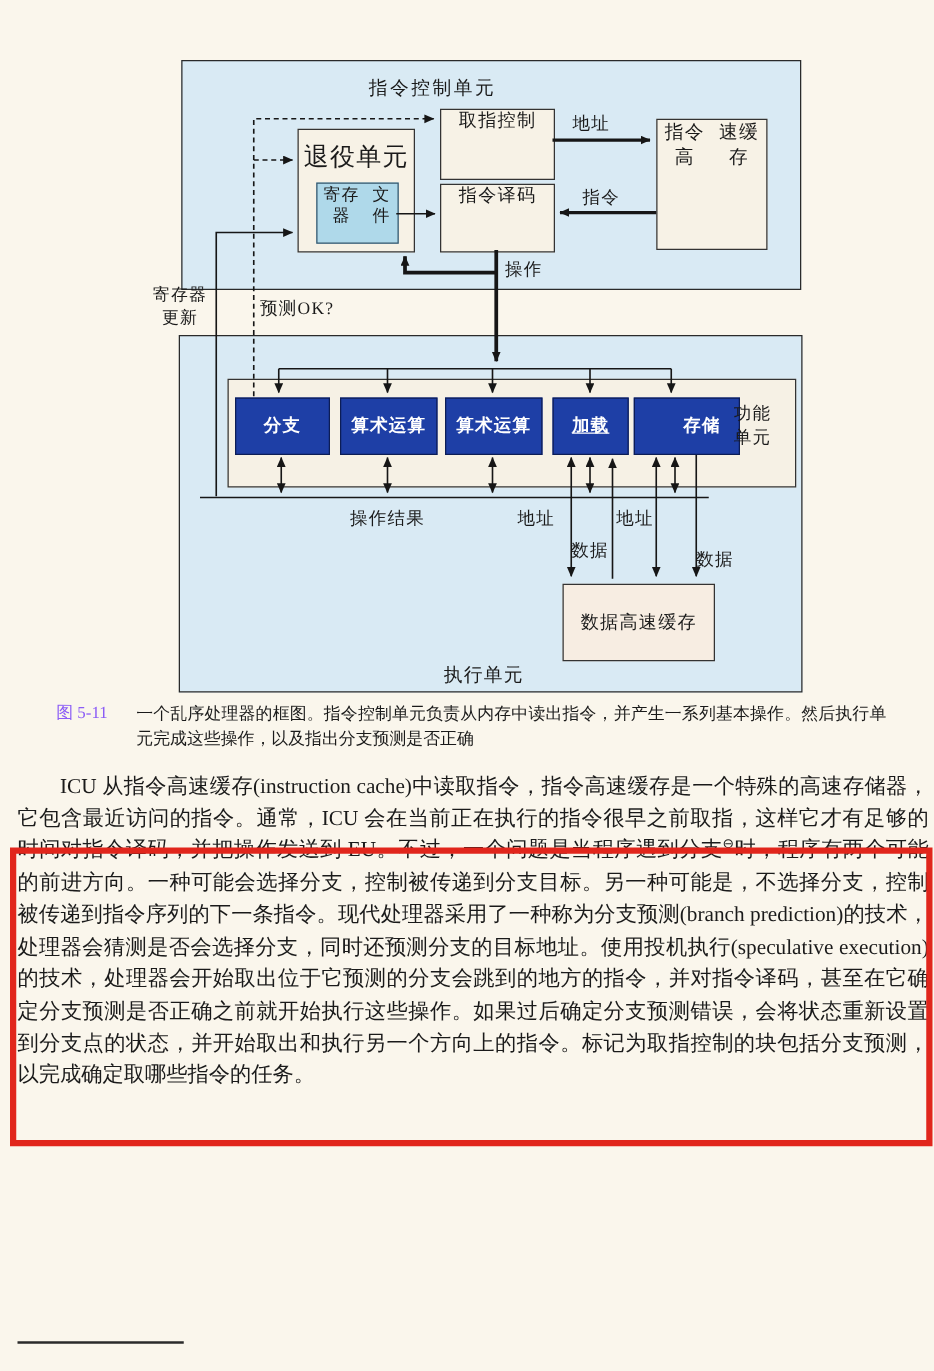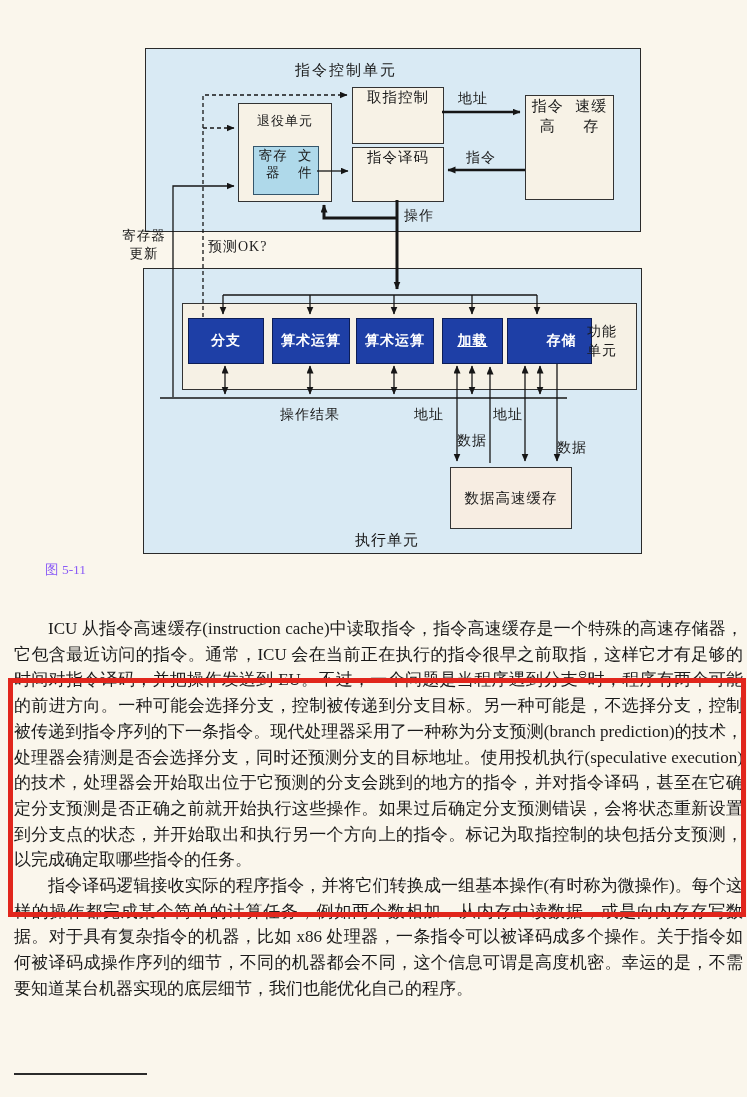--- a/index.html
+++ b/index.html
@@ -31,21 +31,21 @@
 <div>
 
   <div class="panel" style="left:145px;top:48px;width:494px;height:182px;"></div>
   <div class="panel-title" style="left:295px;top:61px;width:180px;">指令控制单元</div>
 
   <div class="panel" style="left:143px;top:268px;width:497px;height:284px;"></div>
 
   <div class="innerbox" style="left:182px;top:303px;width:453px;height:85px;background:#f6f1e5;"></div>
 
   <div class="innerbox" style="left:238px;top:103px;width:92px;height:97px;">
-    <div style="font-size:13px;margin-top:8px;letter-spacing:1px;">退役单元</div>
+    <div style="font-size:20px;margin-top:8px;letter-spacing:1px;">退役单元</div>
   </div>
   <div class="regfile" style="left:253px;top:146px;width:64px;height:47px;">
     <div class="twoline" style="font-size:13.5px;line-height:17px;">
       <span>寄存器</span>
       <span>文件</span>
     </div>
   </div>
   <div class="innerbox" style="left:352px;top:87px;width:90px;height:55px;">
     <div class="twoline">
       <span>取指</span>
@@ -142,22 +142,22 @@
   <div class="lbl" style="left:280px;top:406px;">操作结果</div>
   <div class="lbl" style="left:414px;top:406px;">地址</div>
   <div class="lbl" style="left:493px;top:406px;">地址</div>
   <div class="lbl" style="left:457px;top:432px;">数据</div>
   <div class="lbl" style="left:557px;top:439px;">数据</div>
   <div class="lbl" style="left:352px;top:531px;width:70px;text-align:center;font-size:15px;">执行单元</div>
 </div>
 
 <div class="caption">
   <div class="figno">图 5-11</div>
+  <div class="captext">一个乱序处理器的框图。指令控制单元负责从内存中读出指令，并产生一系列基本操作。然后执行单元完成这些操作，以及指出分支预测是否正确</div>
 </div>
 
 <div class="bodytext">
   <p><span>ICU 从指令高速缓存(instruction cache)中读取指令，指令高速缓存是一个特殊的高速存储器，它包含最近访问的指令。通常，ICU 会在当前正在执行的指令很早之前取指，这样它才有足够的时间对指令译码，并把操作发送到 EU。不过，一个问题是当程序遇到分支</span><sup class="fn">⊖</sup><span>时，程序有两个可能的前进方向。一种可能会选择分支，控制被传递到分支目标。另一种可能是，不选择分支，控制被传递到指令序列的下一条指令。现代处理器采用了一种称为分支预测(branch prediction)的技术，处理器会猜测是否会选择分支，同时还预测分支的目标地址。使用投机执行(speculative execution)的技术，处理器会开始取出位于它预测的分支会跳到的地方的指令，并对指令译码，甚至在它确定分支预测是否正确之前就开始执行这些操作。如果过后确定分支预测错误，会将状态重新设置到分支点的状态，并开始取出和执行另一个方向上的指令。标记为取指控制的块包括分支预测，以完成确定取哪些指令的任务。</span></p>
-  <p>指令译码逻辑接收实际的程序指令，并将它们转换成一组基本操作(有时称为微操作)。每个这样的操作都完成某个简单的计算任务，例如两个数相加，从内存中读数据，或是向内存存写数据。对于具有复杂指令的机器，比如 x86 处理器，一条指令可以被译码成多个操作。关于指令如何被译码成操作序列的细节，不同的机器都会不同，这个信息可谓是高度机密。幸运的是，不需要知道某台机器实现的底层细节，我们也能优化自己的程序。</p>
 </div>
 
 <div class="redbox"></div>
 
 <div class="footrule"></div>
 
 </body></html>

